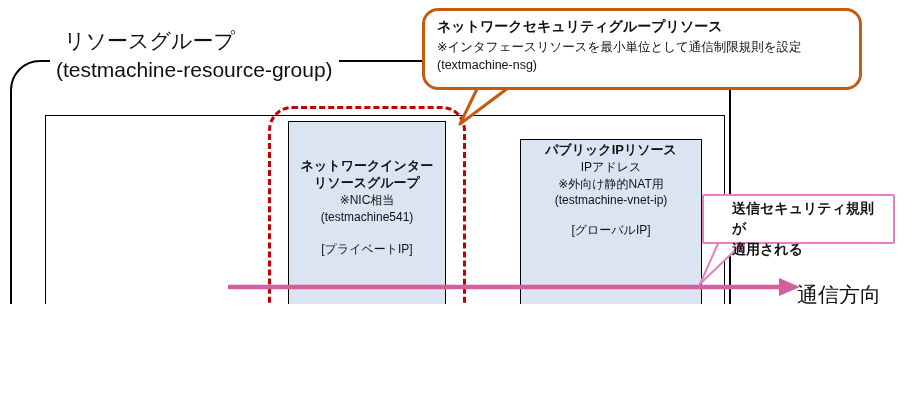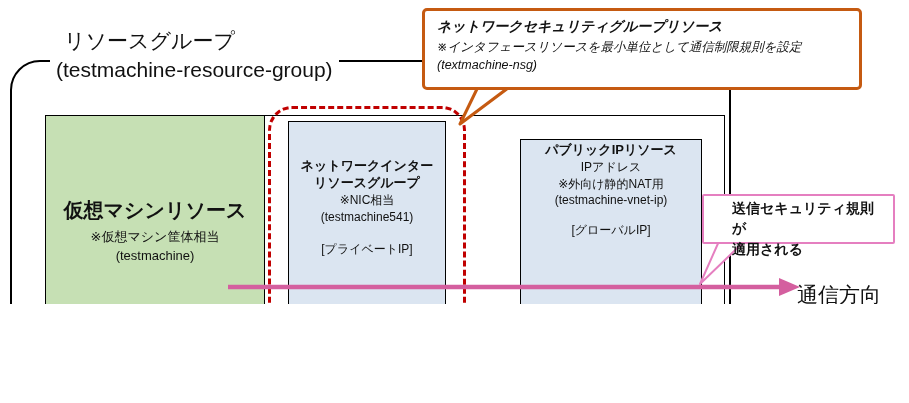--- a/index.html
+++ b/index.html
@@ -30,22 +30,22 @@
   .nic-box{left:288px;top:121px;width:158px;height:219px;background:var(--resource-blue,#dbe5f1);
            border:1px solid #000;z-index:5;text-align:center;padding-top:36px;}
   .pubip-box{left:520px;top:139px;width:182px;height:206px;background:var(--resource-blue,#dbe5f1);
              border:1px solid #000;z-index:5;text-align:center;padding-top:2px;}
   .box-title{font-size:13px;font-weight:bold;line-height:1.3;display:block;}
   .box-sub{font-size:12px;line-height:1.4;display:block;}
   .box-ip{font-size:12px;display:block;margin-top:16px;}
   .pubip-box .box-ip{margin-top:13px;}
 
   .nsg-callout{left:422px;top:8px;width:440px;height:82px;background:#fff;z-index:7;
-               border:3px solid var(--nsg-orange,#c55a11);border-radius:5px;
-               padding:7px 12px;text-align:left;font-style:italic;}
+               border:3px solid var(--nsg-orange,#c55a11);border-radius:16px;
+               padding:7px 12px;text-align:left;}
   .nsg-title{font-size:14px;font-weight:bold;display:block;}
   .nsg-note{font-size:12.5px;display:block;margin-top:3px;}
   .nsg-name{font-size:12.5px;display:block;margin-top:2px;}
 
   .under-svg{left:0;top:0;z-index:6;pointer-events:none;}
   .over-svg{left:0;top:0;z-index:8;pointer-events:none;}
 
   .pink-callout{width:193px;height:50px;background:#fff;z-index:9;
                 border:2px solid var(--callout-pink,#e57fc0);border-radius:2px;
                 padding:2px 8px;font-size:14px;font-weight:bold;line-height:1.45;}
@@ -62,25 +62,20 @@
 
   <div class="abs outer-rect"></div>
 
   <div class="abs rg-title">
     <span class="l1">リソースグループ</span>
     <span class="l2">(testmachine-resource-group)</span>
   </div>
 
   <div class="abs white-rect"></div>
 
-  <div class="abs vm-box">
-    <span class="vm-title">仮想マシンリソース</span>
-    <span class="vm-note">※仮想マシン筐体相当</span>
-    <span class="vm-name">(testmachine)</span>
-  </div>
 
   <div class="abs nsg-dash"></div>
 
   <div class="abs nic-box">
     <span class="box-title">ネットワークインター</span>
     <span class="box-title">リソースグループ</span>
     <span class="box-sub">※NIC相当</span>
     <span class="box-sub">(testmachine541)</span>
     <span class="box-ip">[プライベートIP]</span>
   </div>

